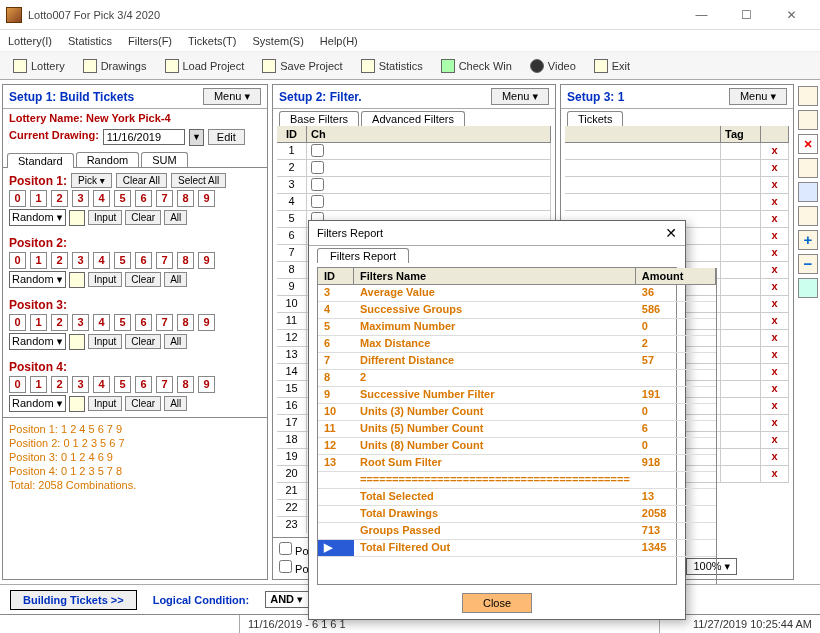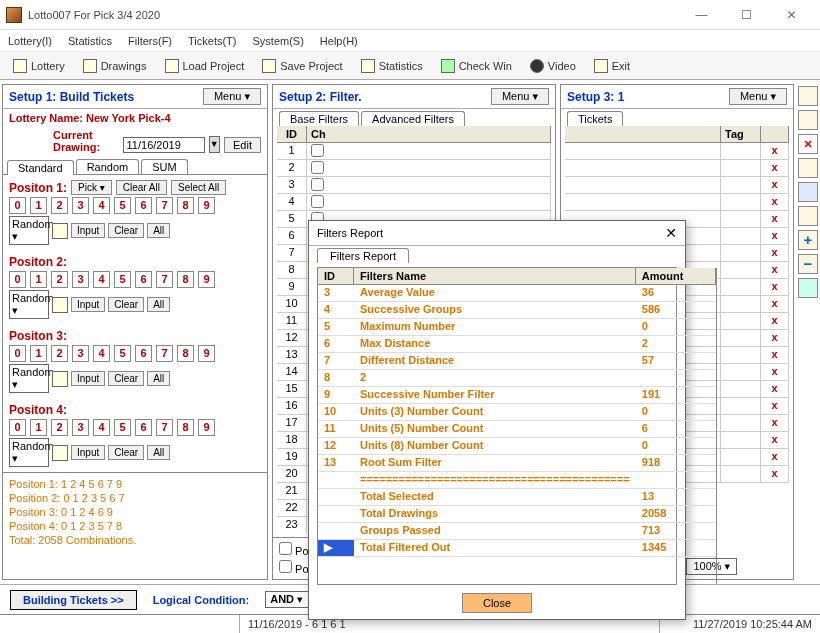--- a/index.html
+++ b/index.html
@@ -21,36 +21,36 @@
 .panel { border: 1px solid #888; margin: 4px 2px; background: #fff; display: flex; flex-direction: column; }
 .panel > .phead { display:flex; align-items:center; justify-content:space-between; padding:3px 6px; border-bottom:1px solid #aaa; }
 .panel > .phead .pt { color:#0030c0; font-weight:bold; font-size:12px; }
 .menu-btn { border:1px solid #888; background:#f0f0f0; padding:1px 10px; font-size:11px; }
 
 .p1 { width: 266px; }
 .p2 { flex: 1; position: relative; }
 .p3 { width: 234px; }
 
 .lotname { color:#b00000; font-weight:bold; padding:3px 6px; }
-.curdraw { display:flex; align-items:flex-end; gap:4px; padding:2px 6px 4px;margin-left:44px; }
+.curdraw { display:flex; align-items:flex-start; gap:4px; padding:2px 6px 4px; }
 .curdraw .lbl { color:#b00000; font-weight:bold; }
 .curdraw input { border:1px solid #666; padding:1px 3px; width:82px; font-size:11px;}
 .curdraw .dd { width:15px;height:17px;border:1px solid #666;background:#ddd;text-align:center;line-height:14px;font-size:9px;}
 .smbtn { border:1px solid #888; background:#f0f0f0; padding:1px 8px; }
 
 .tabs { display:flex; border-bottom:1px solid #888; padding:0 4px; margin-top:2px;}
 .tab { border:1px solid #888; border-bottom:none; padding:1px 10px; margin-right:2px; background:#fff; border-radius:3px 3px 0 0;}
 .tab.sel { background:#fff; position:relative; top:1px;}
 
 .posblock { padding:3px 6px 5px; }
 .posrow { display:flex; align-items:center; gap:4px; margin:2px 0; color:#000;}
 .poslbl { color:#b00000; font-weight:bold; font-size:12px;}
 .nbox { width:17px;height:17px;border:1px solid #888;text-align:center;line-height:15px;font-weight:bold;color:#b00000;font-size:11px;}
 .selrow { display:flex; gap:3px; align-items:center; margin-top:2px;}
-.sel-dd { border:1px solid #666; background:#fff; padding:1px 2px; width:40px; font-size:11px;}
+.sel-dd { border:1px solid #666; background:#fff; padding:1px 2px; width:57px; font-size:11px;}
 .sb { border:1px solid #888; background:#f0f0f0; padding:1px 5px; font-size:10px;}
 .pickbtn{border:1px solid #888;background:#f0f0f0;padding:1px 6px;font-size:10px;}
 
 .combo-info { border-top:1px solid #888; padding:4px 6px; color:#d97700; font-size:11px; line-height:14px;}
 
 .grid { display:flex; flex-direction:column; font-size:11px; overflow:hidden; }
 .grid .ghead { display:flex; background:#ece9d8; border-bottom:1px solid #888;}
 .grid .ghead div { border-right:1px solid #888; padding:2px 4px; font-weight:bold;}
 .grid .gbody { flex:1; overflow:auto;}
 .grid .grow { display:flex; border-bottom:1px solid #ccc; height:17px;}

